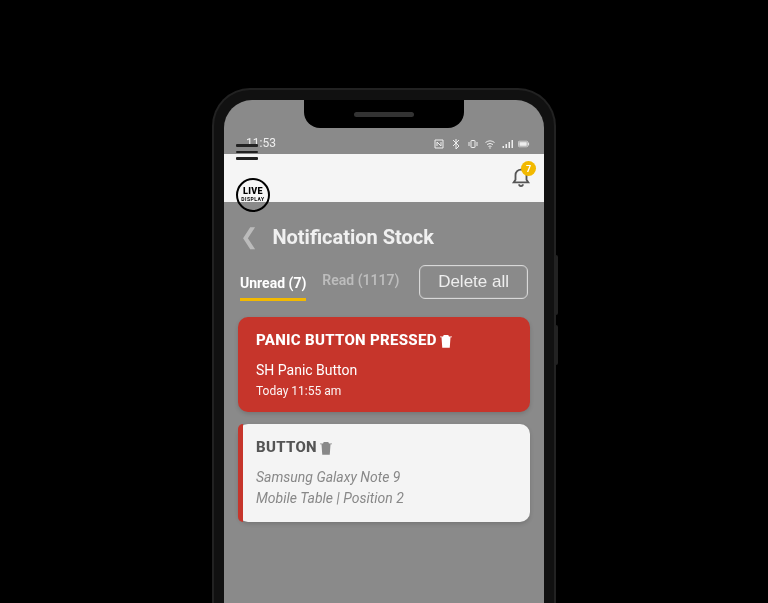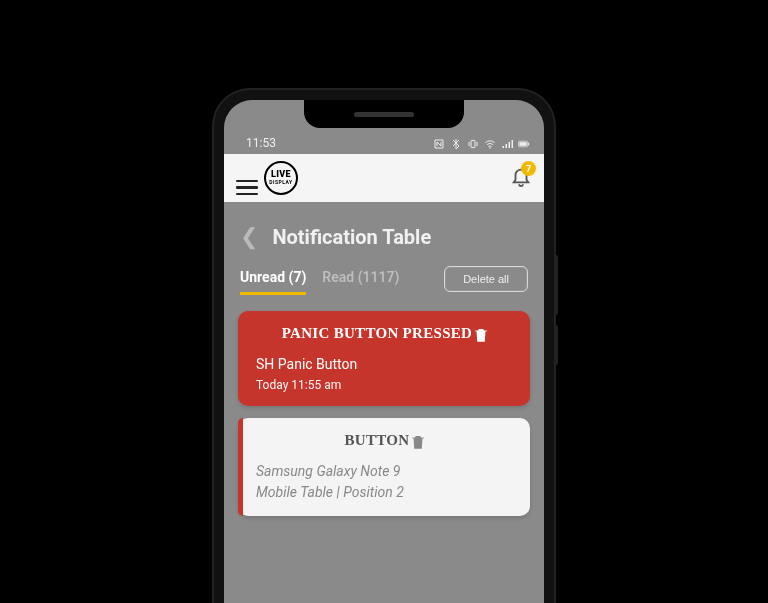--- a/index.html
+++ b/index.html
@@ -62,21 +62,21 @@
   .status-icons { display:flex; gap:5px; align-items:center; }
   .status-icons svg { width:12px; height:12px; fill:#eee; }
   .app-bar {
     background: #f5f5f5;
     height: 48px;
     display: flex;
     align-items: center;
     padding: 0 12px;
     justify-content: space-between;
   }
-  .app-bar-left { display:flex; align-items:flex-end; gap:6px; }
+  .app-bar-left { display:flex; align-items:flex-start; gap:18px;flex-direction:column; }
   .hamburger { width:22px; display:flex; flex-direction:column; gap:4px; cursor:pointer;}
   .hamburger span { height:2.5px; background:#222; border-radius:1px;}
   .logo-circle {
     width:34px; height:34px; border:2.5px solid #000; border-radius:50%;
     display:flex; flex-direction:column; align-items:center; justify-content:center;
     font-weight:900; font-size:9px; line-height:8px; letter-spacing:0.3px;
   }
   .logo-circle .sub { font-size:5px; font-weight:700; letter-spacing:0.5px;}
   .bell-wrap { position:relative; }
   .bell { width:22px; height:22px; }
@@ -92,50 +92,50 @@
     padding: 22px 16px 14px 16px;
     color:#f0f0f0;
   }
   .back-chevron { font-size:22px; color:#bbb; }
   .page-title { font-size:20px; font-weight:700; color:#f0f0f0; }
   .tabs-row {
     display:flex; align-items:center; padding:0 16px; gap:16px;
     color:#ccc; font-size:14px; font-weight:700;
   }
   .tab { padding:6px 0 10px 0; position:relative; cursor:pointer;}
-  .tab.active { color:#fff; }
+  .tab.active { color:#fff;margin-top:6px; }
   .tab.active::after {
     content:""; position:absolute; left:0; right:0; bottom:0;
     height:3px; background:#f2b900;
   }
   .tab.inactive { color:#bdbdbd; font-weight:600;}
   .delete-all {
     margin-left:auto;
     border:1.5px solid #d8d8d8;
     color:#eee;
     background:transparent;
-    font-size:11px;
+    font-size:17px;
     padding:6px 18px;
     border-radius:6px;
     cursor:pointer;
     box-shadow: inset 0 0 0 1px rgba(255,255,255,0.1);
   }
   .cards { padding:16px 14px 0 14px; display:flex; flex-direction:column; gap:12px;}
   .card {
     background:#f4f4f4;
     border-radius:10px;
     padding:14px 14px 14px 18px;
     position:relative;
     box-shadow: 0 2px 4px rgba(0,0,0,0.15);
   }
   .card.red { background:#c6352b; color:#fff; }
   .card.white { background:#f4f4f4; color:#555; }
   .card .accent { position:absolute; left:0; top:0; bottom:0; width:5px; border-top-left-radius:10px; border-bottom-left-radius:10px;}
   .card.white .accent { background:#c6352b; }
-  .card-top { display:flex; justify-content:center; align-items:flex-start;font-family:Liberation Serif, serif; }
+  .card-top { display:flex; justify-content:flex-start; align-items:flex-start; }
   .card-title { font-weight:800; font-size:15px; letter-spacing:0.3px;}
   .card.white .card-title { color:#555; }
   .card-sub { font-size:14px; margin-top:10px; line-height:1.35;}
   .card.red .card-sub { color:#fff; }
   .card.white .card-sub { color:#888;font-style:italic; }
   .card-meta { font-size:12px; margin-top:4px; opacity:0.95;}
   .card.white .card-meta { color:#888; }
   .trash { width:18px; height:20px; flex-shrink:0; cursor:pointer;}
   .card.red .trash { fill:#fff; }
   .card.white .trash { fill:#888; }
@@ -196,21 +196,21 @@
         <svg class="bell" viewBox="0 0 24 24" fill="none" stroke="#555" stroke-width="2">
           <path d="M18 16v-5a6 6 0 10-12 0v5l-2 3h16l-2-3z"></path>
           <path d="M10 21a2 2 0 004 0"></path>
         </svg>
         <div class="bell-badge">7</div>
       </div>
     </div>
 
     <div class="page-header">
       <span class="back-chevron">❮</span>
-      <span class="page-title">Notification Table</span>
+      <span class="page-title">Notification Stock</span>
     </div>
 
     <div class="tabs-row">
       <div class="tab active">Unread (7)</div>
       <div class="tab inactive">Read (1117)</div>
       <button class="delete-all">Delete all</button>
     </div>
 
     <div class="cards">
 

